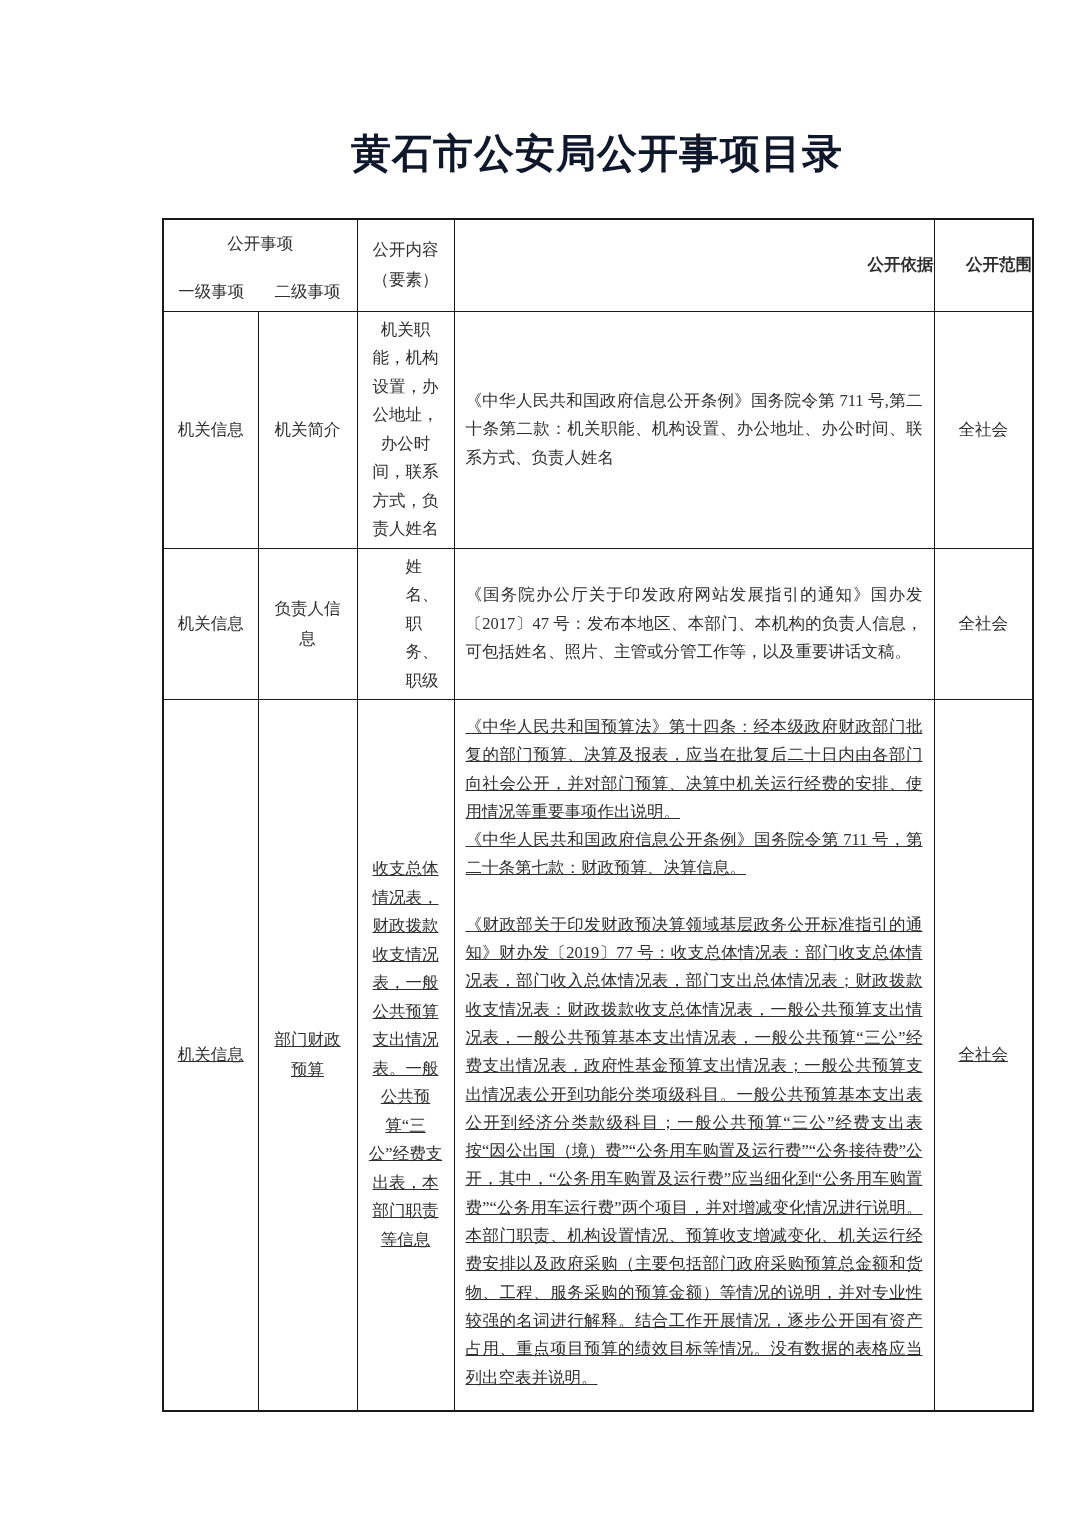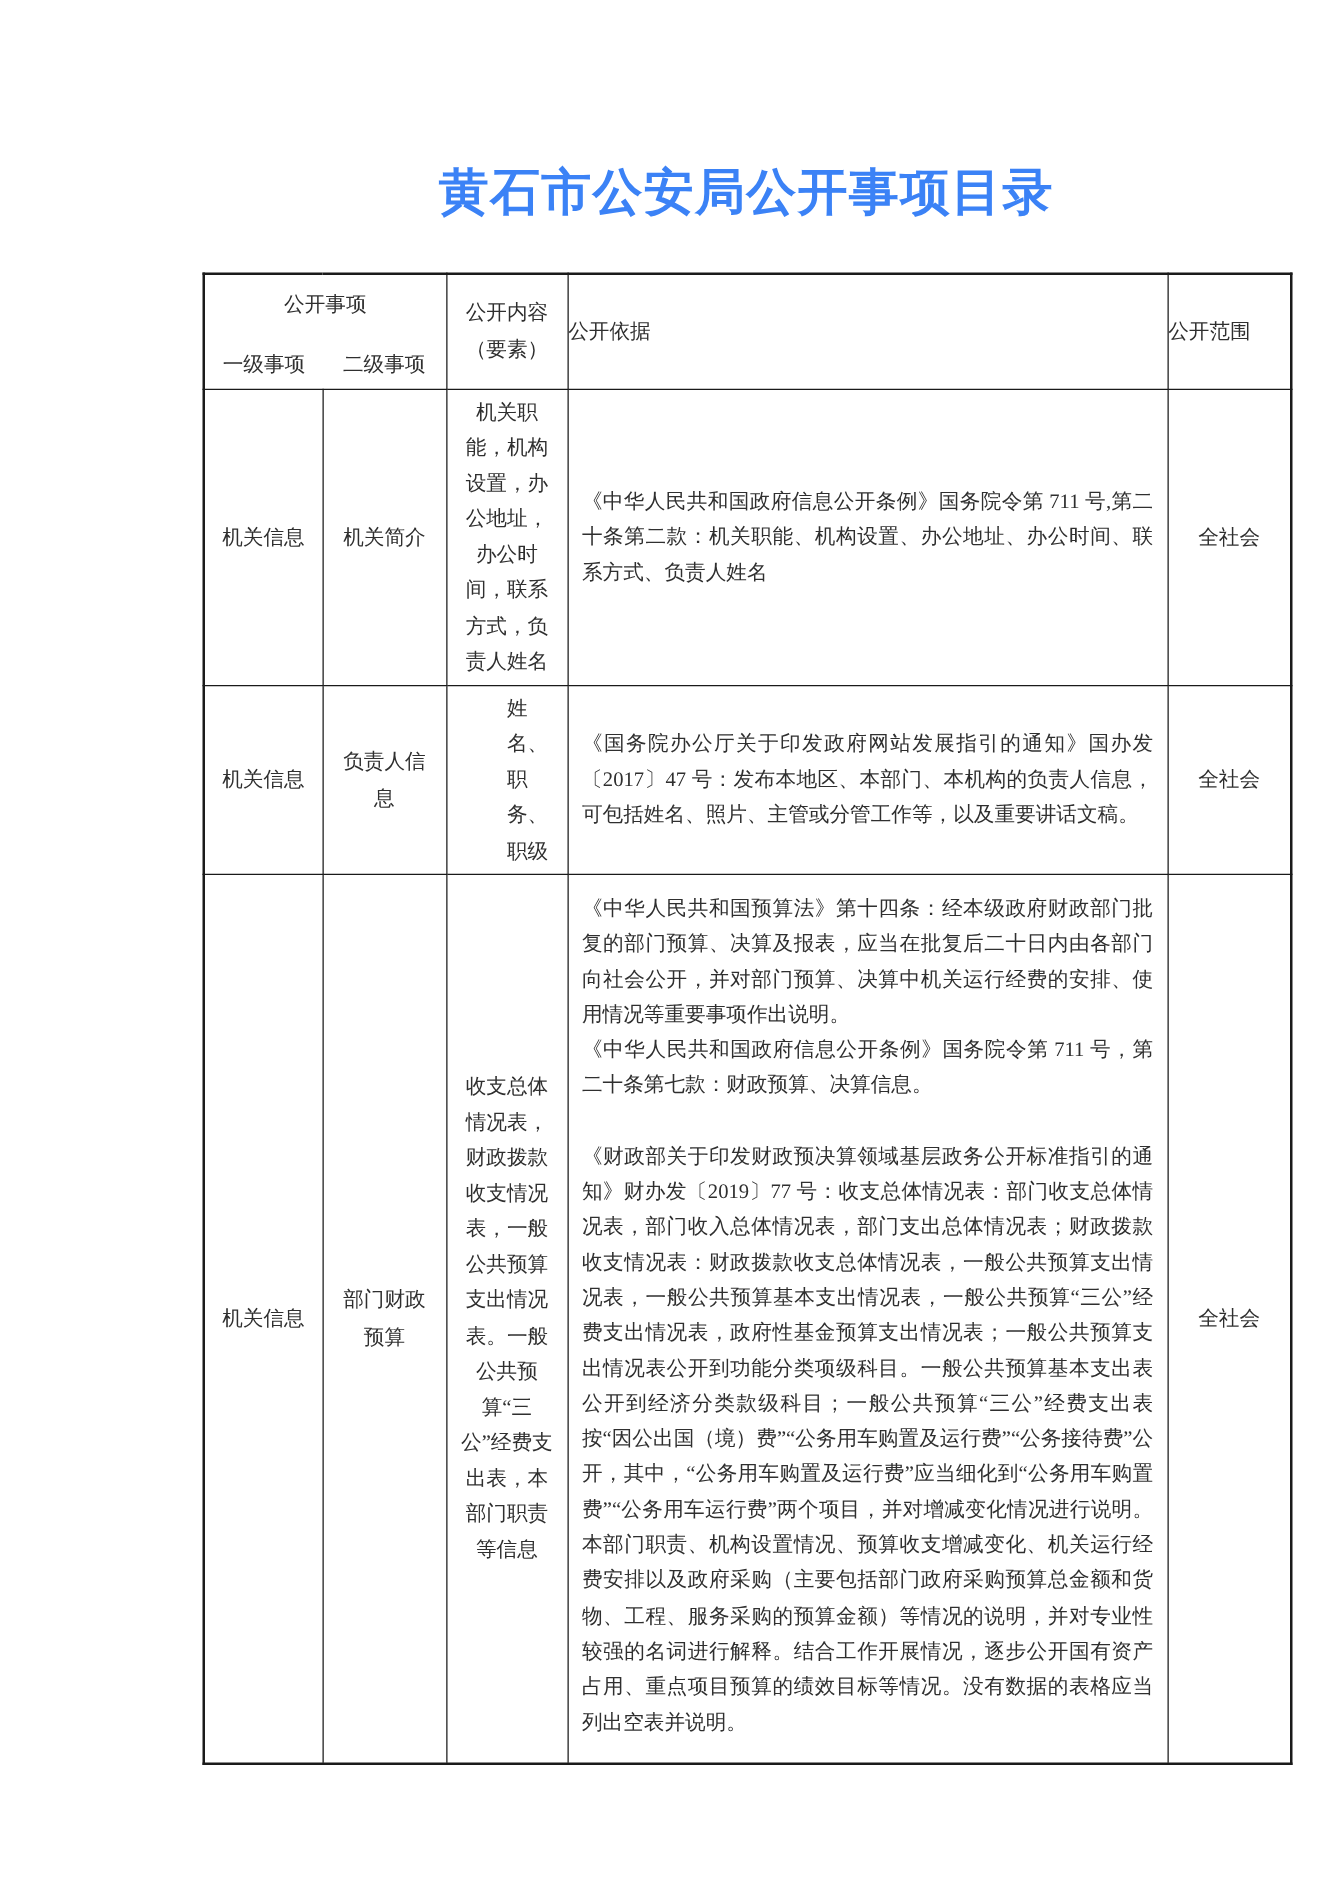--- a/index.html
+++ b/index.html
@@ -15,21 +15,21 @@
     position: absolute;
     left: 162px; top: 0;
     width: 870px;
   }
   .doc-title {
     padding-top: 126px;
     text-align: center;
     font-size: 40px;
     font-weight: 700;
     letter-spacing: 1px;
-    color: #3b82f6;
+    color: #0f172a;
     white-space: nowrap;
   }
   table.items-table {
     margin-top: 37px;
     width: 870px;
     table-layout: fixed;
     border-collapse: collapse;
     border: 2px solid #1a1a1a;
   }
   .items-table td, .items-table th {
@@ -47,36 +47,36 @@
 
   
   th.hd-items { height: 92px; padding: 13px 0 8px 0; vertical-align: top; margin-left: 32px; }
   .hd-items-inner { display: flex; flex-direction: column; justify-content: space-between; height: 100%; }
   .hd-items-top { text-align: center; display: block; }
   .hd-items-bottom { display: flex; }
   .hd-items-bottom span { display: block; text-align: center; }
   .hd-sub-1 { width: 95px; }
   .hd-sub-2 { width: 99px; }
   th.hd-content { text-align: center; line-height: 30px; margin-left: 46px; }
-  th.hd-basis, th.hd-scope { text-align: left; }
+  th.hd-basis, th.hd-scope { text-align: right; font-weight: bold; }
 
   
   td.cell-center { text-align: center; line-height: 30px; padding: 4px 10px; }
   td.cell-content { text-align: center; line-height: 28.5px; padding: 4px 8px; }
   td.cell-basis {
     text-align: justify;
     line-height: 28.3px;
     padding: 10px 11px;
     margin-top: 20px;
   }
   td.basis-top { vertical-align: top; padding-top: 13px; }
   .para-gap { margin-top: 28px; }
   tr.row-1 td { height: 196px; }
   tr.row-2 td { height: 138px; }
-  tr.row-3 td { height: 711px; }
+  tr.row-3 td { height: 711px; text-decoration: underline; }
 </style>
 </head>
 <body>
 
 <div class="content">
 
   <div class="doc-title">黄石市公安局公开事项目录</div>
 
   <table class="items-table">
     <colgroup>

